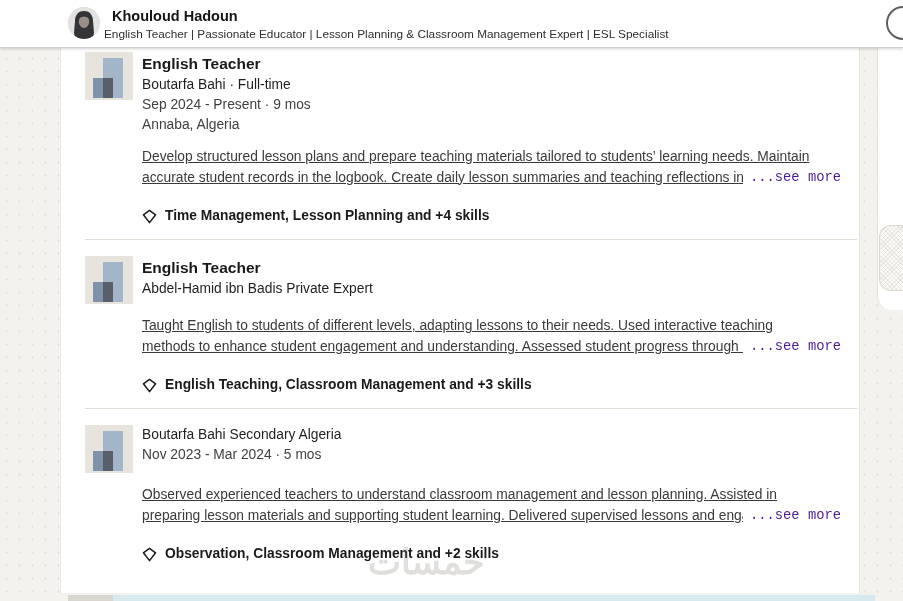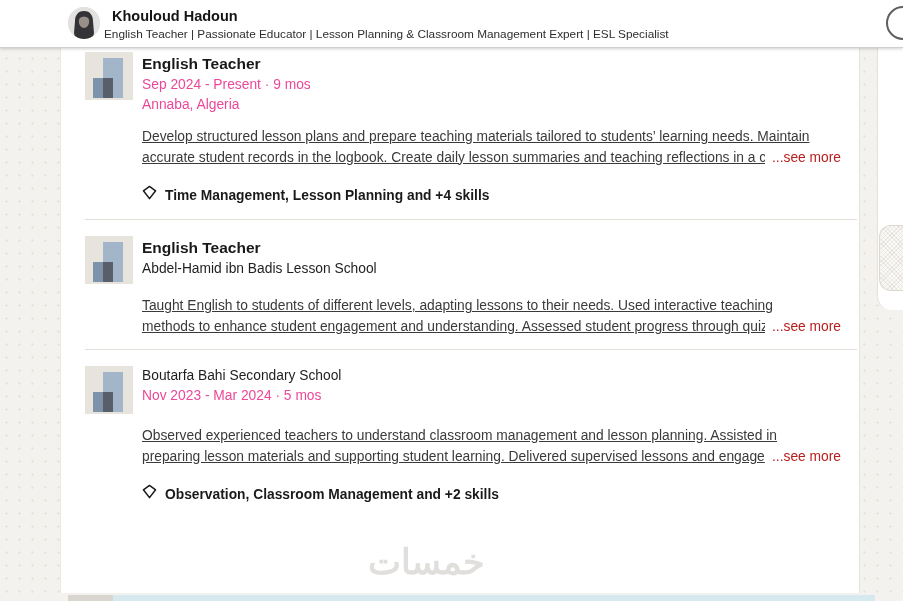--- a/index.html
+++ b/index.html
@@ -45,33 +45,33 @@
   .entry-head { display:flex; gap:9px; padding-left:24px; }
   .logo {
     position:relative; width:48px; height:48px; background:#e7e3dd;
     flex:0 0 48px; cursor:pointer;
   }
   .logo .r1 { position:absolute; left:37.5%; top:12.5%; width:42%; height:83%; background:#a3b6c9; }
   .logo .r2 { position:absolute; left:17%;  top:54%;  width:29%; height:42%; background:#7e92a9; }
   .logo .r3 { position:absolute; left:37.5%; top:54%; width:21%; height:42%; background:#585f6a; }
   .e-title   { font-size:15.5px; font-weight:bold; color:#191919; line-height:22px; margin-top:1px; }
   .e-company { font-size:13.8px; color:#1f1f1f; line-height:20px; }
-  .e-meta    { font-size:13.8px; color:#ec4899; line-height:20px; }
+  .e-meta    { font-size:13.8px; color:#404040; line-height:20px; }
   .e-meta:empty { display:none; }
   .desc {
     position:relative; margin:12px 0 0 81px; width:699px;
     font-size:13.8px; color:#3a3a3a; line-height:20.5px;
   }
   .desc-text { width:682px; max-height:41px; overflow:hidden;text-decoration:underline; }
   .see-more {
     position:absolute; right:0; bottom:0; background:#ffffff;
-    color:#b91c1c; padding-left:7px; cursor:pointer;
+    color:#4c1d95; padding-left:7px; cursor:pointer;font-family:Liberation Mono, monospace;
   }
   .skills {
-    display:flex; gap:8px;
+    display:flex; align-items:center; gap:8px;
     margin:17px 0 0 81px; font-size:13.8px; font-weight:bold; color:#1a1a1a;
     line-height:22px; cursor:pointer;
   }
   .skills svg { flex:0 0 auto; }
   .divider { height:1px; background:#e2dfd9; margin:0 2px 0 24px; }
   
   .scroll-track {
     position:absolute; left:877px; top:48px; width:26px; height:262px;
     background:#ffffff; border-left:1px solid #e6e2db;
     border-bottom-left-radius:14px; z-index:15;
@@ -119,20 +119,21 @@
 
     <div class="entry first">
       <div class="entry-head">
         <div class="logo">
           <div class="r1"></div>
           <div class="r2"></div>
           <div class="r3"></div>
         </div>
         <div>
           <div class="e-title">English Teacher</div>
+          <div class="e-company">Boutarfa Bahi · Full-time</div>
           <div class="e-meta">Sep 2024 - Present · 9 mos</div>
           <div class="e-meta">Annaba, Algeria</div>
         </div>
       </div>
       <div class="desc">
         <div class="desc-text">Develop structured lesson plans and prepare teaching materials tailored to students’ learning needs. Maintain accurate student records in the logbook. Create daily lesson summaries and teaching reflections in a c</div>
         <span class="see-more">...see more</span>
       </div>
       <div class="skills">
         <svg width="15" height="15" viewBox="0 0 16 16">
@@ -145,40 +146,46 @@
 
     <div class="entry">
       <div class="entry-head">
         <div class="logo">
           <div class="r1"></div>
           <div class="r2"></div>
           <div class="r3"></div>
         </div>
         <div>
           <div class="e-title">English Teacher</div>
-          <div class="e-company">Abdel-Hamid ibn Badis Lesson School</div>
+          <div class="e-company">Abdel-Hamid ibn Badis Private Expert</div>
 
         </div>
       </div>
       <div class="desc">
         <div class="desc-text">Taught English to students of different levels, adapting lessons to their needs. Used interactive teaching methods to enhance student engagement and understanding. Assessed student progress through quizzes, assi</div>
         <span class="see-more">...see more</span>
+      </div>
+      <div class="skills">
+        <svg width="15" height="15" viewBox="0 0 16 16">
+          <path d="M8 1.5 L14.5 6.2 L8 14.5 L1.5 6.2 Z" fill="none" stroke="#1a1a1a" stroke-width="1.6" stroke-linejoin="round"></path>
+        </svg>
+        <span>English Teaching, Classroom Management and +3 skills</span>
       </div>
     </div>
     <div class="divider"></div>
 
     <div class="entry">
       <div class="entry-head">
         <div class="logo">
           <div class="r1"></div>
           <div class="r2"></div>
           <div class="r3"></div>
         </div>
         <div>
-          <div class="e-company">Boutarfa Bahi Secondary School</div>
+          <div class="e-company">Boutarfa Bahi Secondary Algeria</div>
           <div class="e-meta">Nov 2023 - Mar 2024 · 5 mos</div>
 
         </div>
       </div>
       <div class="desc">
         <div class="desc-text">Observed experienced teachers to understand classroom management and lesson planning. Assisted in preparing lesson materials and supporting student learning. Delivered supervised lessons and engage</div>
         <span class="see-more">...see more</span>
       </div>
       <div class="skills">
         <svg width="15" height="15" viewBox="0 0 16 16">

